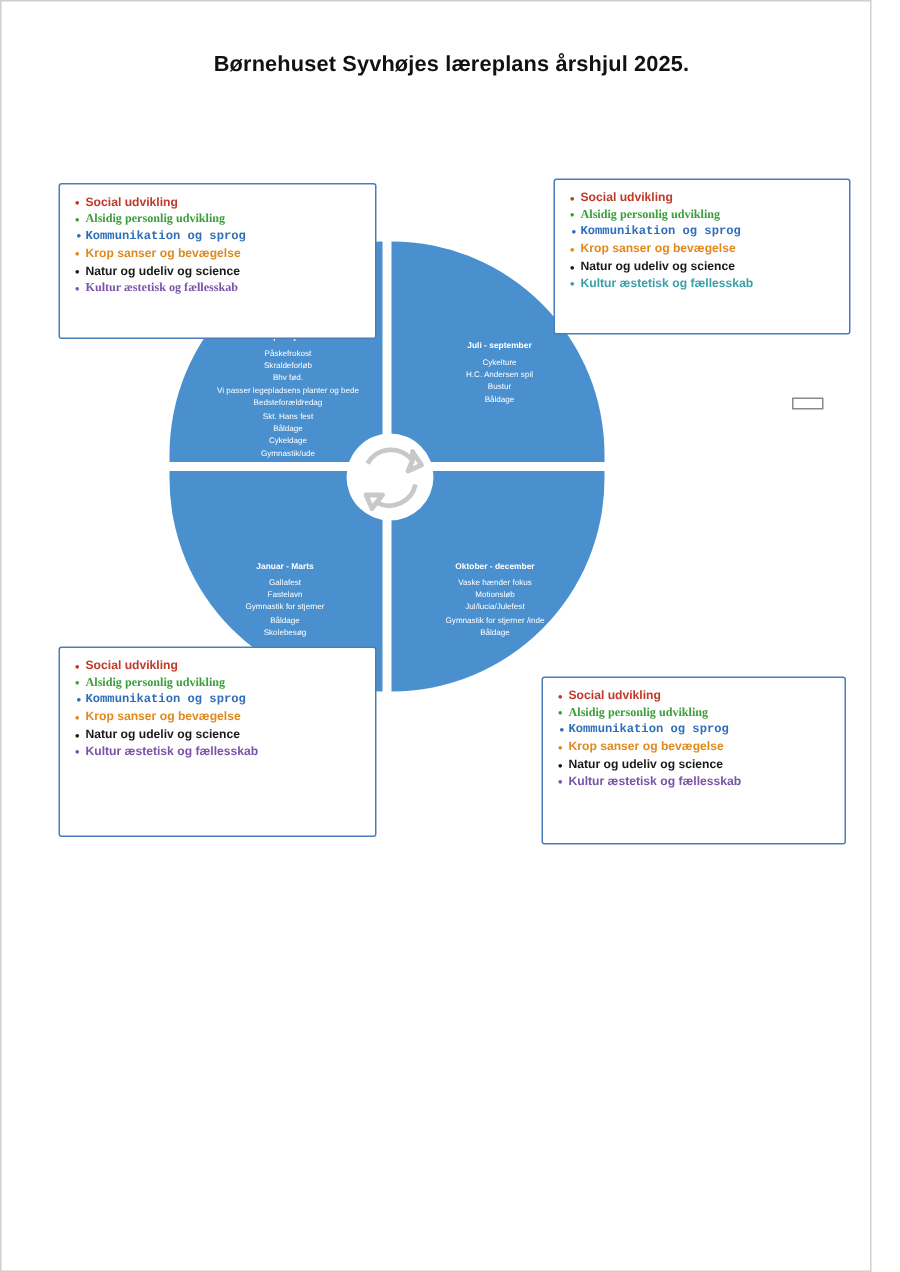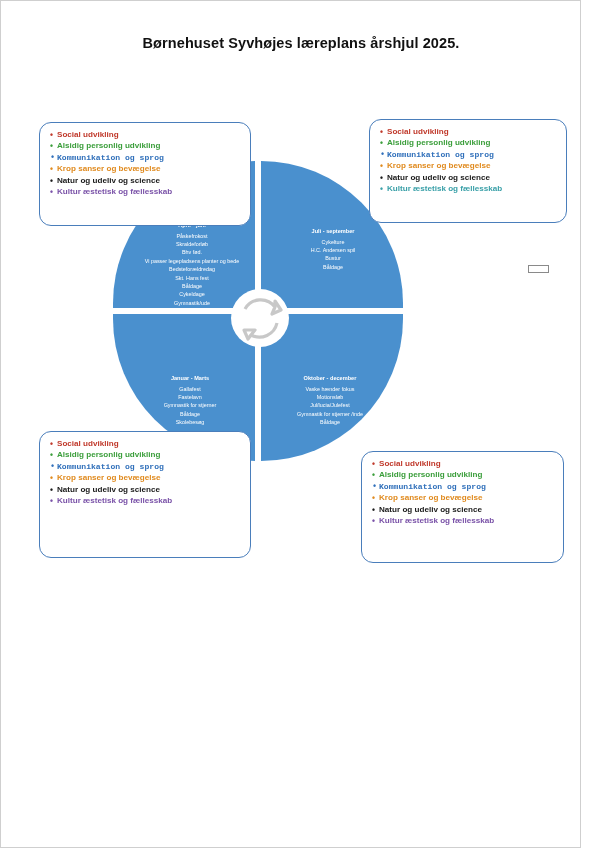--- a/index.html
+++ b/index.html
@@ -81,21 +81,21 @@
     height: 58px;
     background: #ffffff;
     border-radius: 50%;
   }
   .hub-svg { position: absolute; left: 0; top: 0; }
 
   
   .box {
     position: absolute;
     border: 1px solid #4a7ebb;
-    border-radius: 12px;
+    border-radius: 2px;
     background: #ffffff;
     box-sizing: border-box;
     padding: 6px 20px 6px 8px;
   }
   .box ul {
     margin: 0;
     padding: 0 0 0 9px;
     list-style: none;
   }
   .box li {
@@ -107,20 +107,21 @@
   }
   .box li::before {
     content: "•";
     position: absolute;
     left: -7px;
     top: 0;
     font-size: 8.5px;
   }
   .box li.wrapline {
     white-space: normal;
+    font-family: Liberation Serif, serif;
   }
   .c-red   { color: #c0392b; }
   .c-green { color: #3b9e3b; }
   .c-blue  { color: #2f6fba; font-family: Liberation Mono, monospace; }
   .c-orange{ color: #e08a1e; }
   .c-dark  { color: #1a1a1a; }
   .c-purple{ color: #7a52a8; }
   .c-teal  { color: #3aa0a8; }
 
   .box-tl { left: 38px;  top: 121px; width: 212px; height: 104px; }

